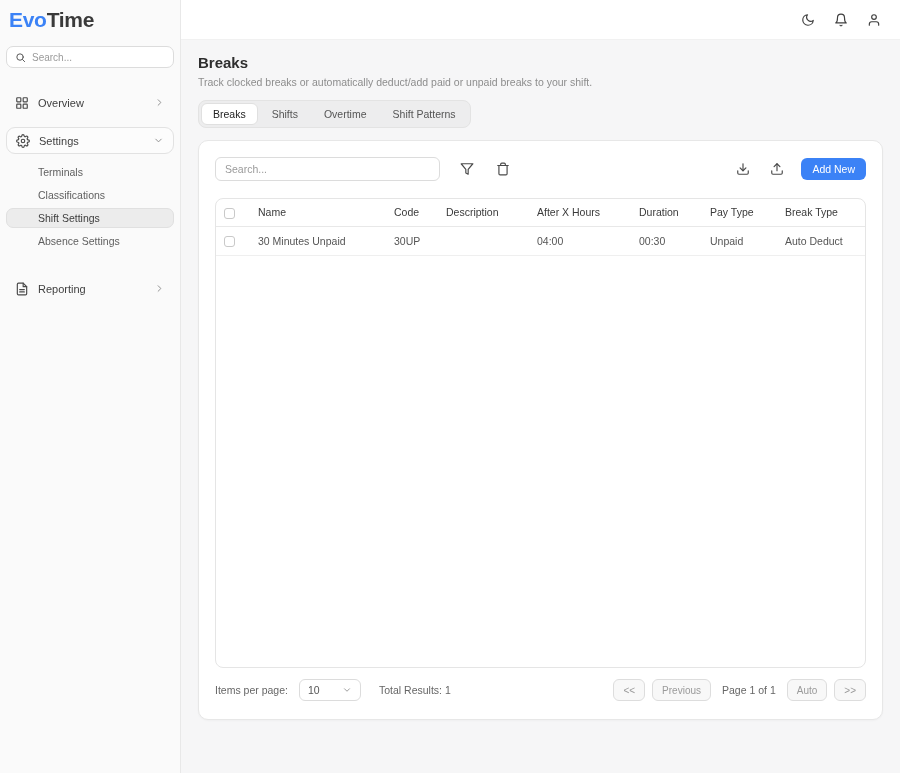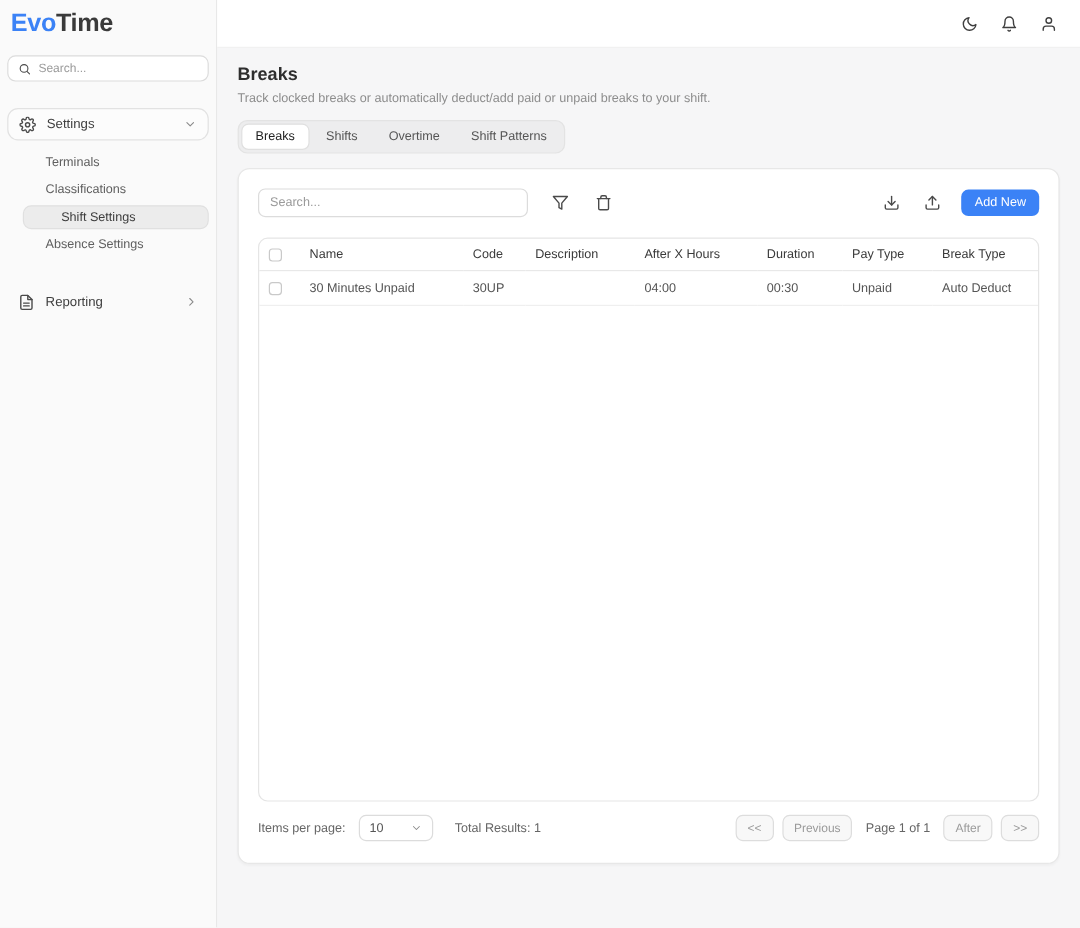--- a/index.html
+++ b/index.html
@@ -15,21 +15,21 @@
   .side-search { margin-top:14px; height:22px; display:flex; align-items:center; gap:6px; padding:0 8px; background:#fff; border:1px solid #dcdcdc; border-radius:7px; color:#999; }
   .side-search input { border:0; outline:0; background:transparent; font-size:10px; width:100%; font-family:inherit; color:#444; }
   .side-search input::placeholder { color:#9a9a9a; }
   .nav { margin-top:22px; }
   .nav-item { height:25px; display:flex; align-items:center; gap:9px; padding:0 9px; font-size:11px; color:#3f3f3f; border-radius:8px; cursor:pointer; }
   .nav-icon { color:#4a4a4a; display:flex; }
   .chev { margin-left:auto; color:#8a8a8a; display:flex; }
   .settings-box { border:1px solid #e2e2e2; border-radius:9px; background:#fcfcfc; margin-top:12px; }
   .subnav { margin-top:8px; }
   .sub-item { height:20px; display:flex; align-items:center; font-size:10.5px; color:#5f5f5f; padding-left:31px; border-radius:7px; margin-bottom:3px; border:1px solid transparent; cursor:pointer; }
-  .sub-item.active { background:#ececec; border-color:#e0e0e0; color:#3d3d3d;margin-left:13px; }
+  .sub-item.active { background:#ececec; border-color:#e0e0e0; color:#3d3d3d; }
   .nav-gap { height:11px; }
 
   
   .topbar { position:absolute; left:181px; top:0; width:719px; height:40px; background:#fff; display:flex; align-items:center; justify-content:flex-end; gap:19px; padding-right:19px; border-bottom:1px solid #f1f1f1; }
   .topbar-btn { color:#3f3f3f; display:flex; cursor:pointer; background:none; border:none; }
 
   
   .main { position:absolute; left:181px; top:40px; width:719px; height:733px; background:#f6f6f7; padding:14px 17px 0; }
   .page-title { font-size:15px; font-weight:700; color:#2e2e2e; }
   .page-subtitle { margin-top:5px; font-size:10.5px; color:#8d8d8d; }
@@ -75,20 +75,36 @@
     <span class="nav-icon">
       <svg class="ic" width="11" height="11" viewBox="0 0 24 24" fill="none" stroke="currentColor" stroke-width="2" stroke-linecap="round" stroke-linejoin="round">
           <circle cx="11" cy="11" r="7"></circle>
           <path d="M21 21l-4.3-4.3"></path>
         </svg>
     </span>
     <input placeholder="Search..." style="">
   </div>
 
   <nav class="nav">
+    <div class="nav-item">
+      <span class="nav-icon">
+        <svg class="ic" width="14" height="14" viewBox="0 0 24 24" fill="none" stroke="currentColor" stroke-width="2" stroke-linecap="round" stroke-linejoin="round">
+            <rect x="3" y="3" width="7" height="7" rx="1"></rect>
+            <rect x="14" y="3" width="7" height="7" rx="1"></rect>
+            <rect x="3" y="14" width="7" height="7" rx="1"></rect>
+            <rect x="14" y="14" width="7" height="7" rx="1"></rect>
+          </svg>
+      </span>
+      <span>Overview</span>
+      <span class="chev">
+        <svg class="ic" width="11" height="11" viewBox="0 0 24 24" fill="none" stroke="currentColor" stroke-width="2" stroke-linecap="round" stroke-linejoin="round">
+            <path d="M9 18l6-6-6-6"></path>
+          </svg>
+      </span>
+    </div>
 
     <div class="settings-box">
       <div class="nav-item">
         <span class="nav-icon">
           <svg class="ic" width="14" height="14" viewBox="0 0 24 24" fill="none" stroke="currentColor" stroke-width="2" stroke-linecap="round" stroke-linejoin="round">
               <circle cx="12" cy="12" r="3"></circle>
               <path d="M19.4 15a1.65 1.65 0 0 0 .33 1.82l.06.06a2 2 0 1 1-2.83 2.83l-.06-.06a1.65 1.65 0 0 0-1.82-.33 1.65 1.65 0 0 0-1 1.51V21a2 2 0 1 1-4 0v-.09a1.65 1.65 0 0 0-1-1.51 1.65 1.65 0 0 0-1.82.33l-.06.06a2 2 0 1 1-2.83-2.83l.06-.06a1.65 1.65 0 0 0 .33-1.82 1.65 1.65 0 0 0-1.51-1H3a2 2 0 1 1 0-4h.09a1.65 1.65 0 0 0 1.51-1 1.65 1.65 0 0 0-.33-1.82l-.06-.06a2 2 0 1 1 2.83-2.83l.06.06a1.65 1.65 0 0 0 1.82.33h.01a1.65 1.65 0 0 0 1-1.51V3a2 2 0 1 1 4 0v.09a1.65 1.65 0 0 0 1 1.51h.01a1.65 1.65 0 0 0 1.82-.33l.06-.06a2 2 0 1 1 2.83 2.83l-.06.06a1.65 1.65 0 0 0-.33 1.82v.01a1.65 1.65 0 0 0 1.51 1H21a2 2 0 1 1 0 4h-.09a1.65 1.65 0 0 0-1.51 1z"></path>
             </svg>
         </span>
         <span>Settings</span>
@@ -258,18 +274,18 @@
           <svg class="ic" width="10" height="10" viewBox="0 0 24 24" fill="none" stroke="currentColor" stroke-width="2" stroke-linecap="round" stroke-linejoin="round">
               <path d="M6 9l6 6 6-6"></path>
             </svg>
         </span>
       </div>
       <span class="total">Total Results: 1</span>
       <div class="pager">
         <button class="pg-btn">&lt;&lt;</button>
         <button class="pg-btn">Previous</button>
         <span class="pg-info">Page 1 of 1</span>
-        <button class="pg-btn">After</button>
+        <button class="pg-btn">Auto</button>
         <button class="pg-btn">&gt;&gt;</button>
       </div>
     </div>
   </section>
 </main>
 
 </body></html>

